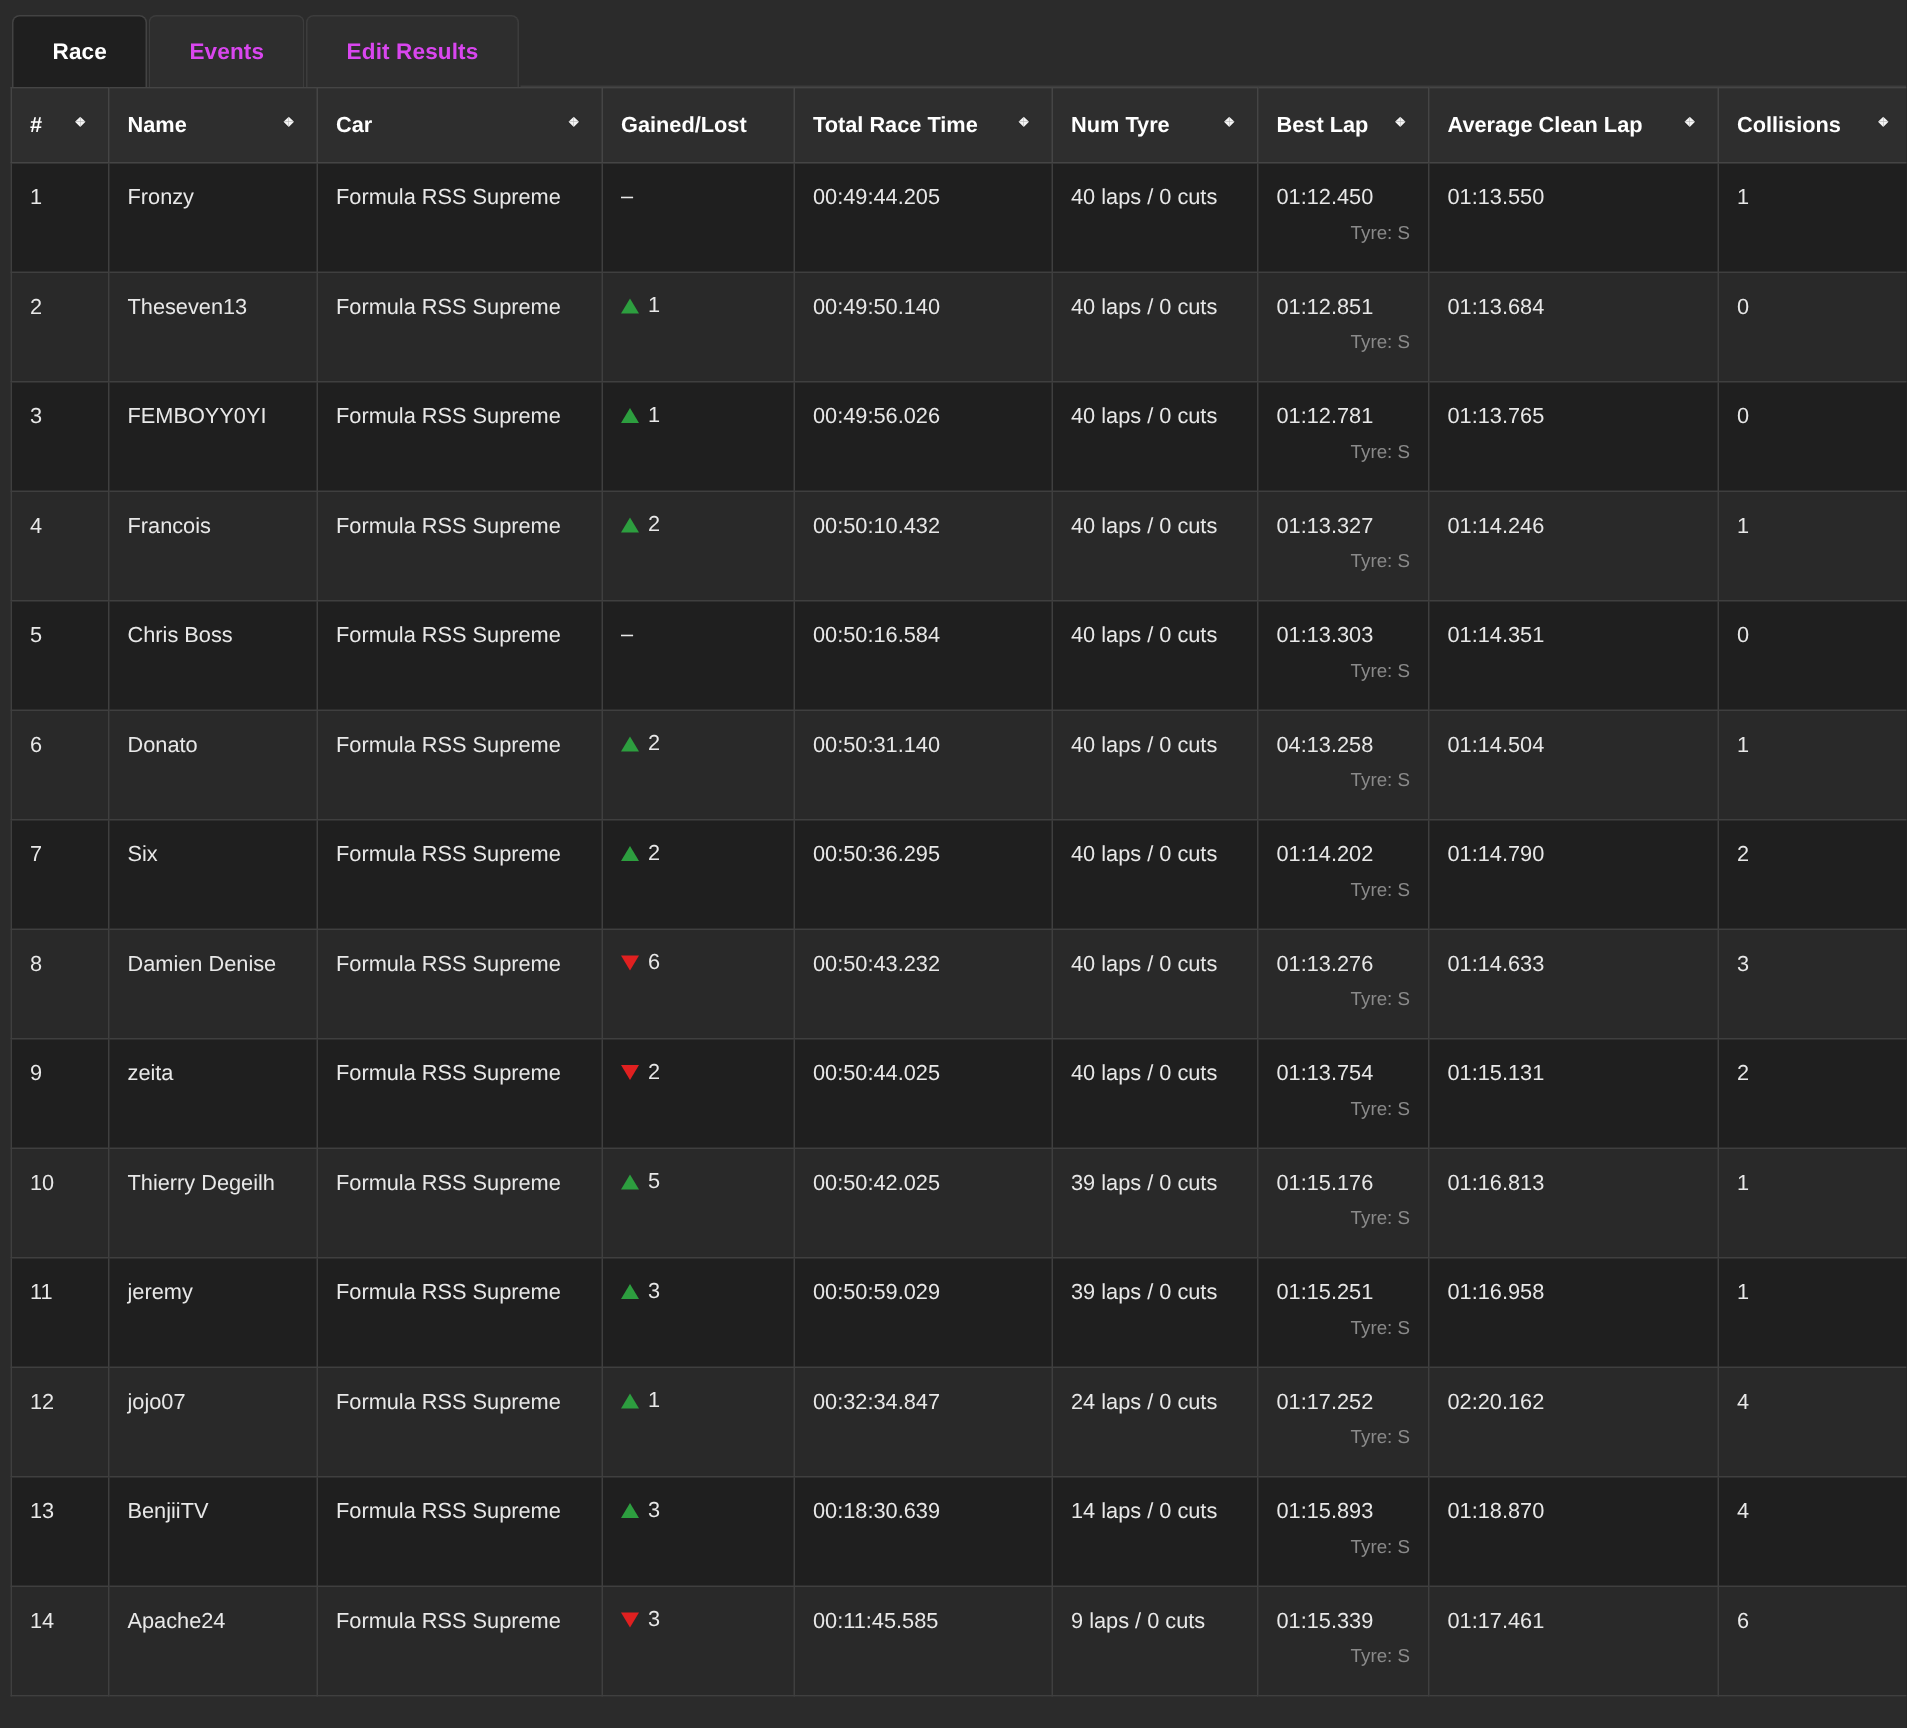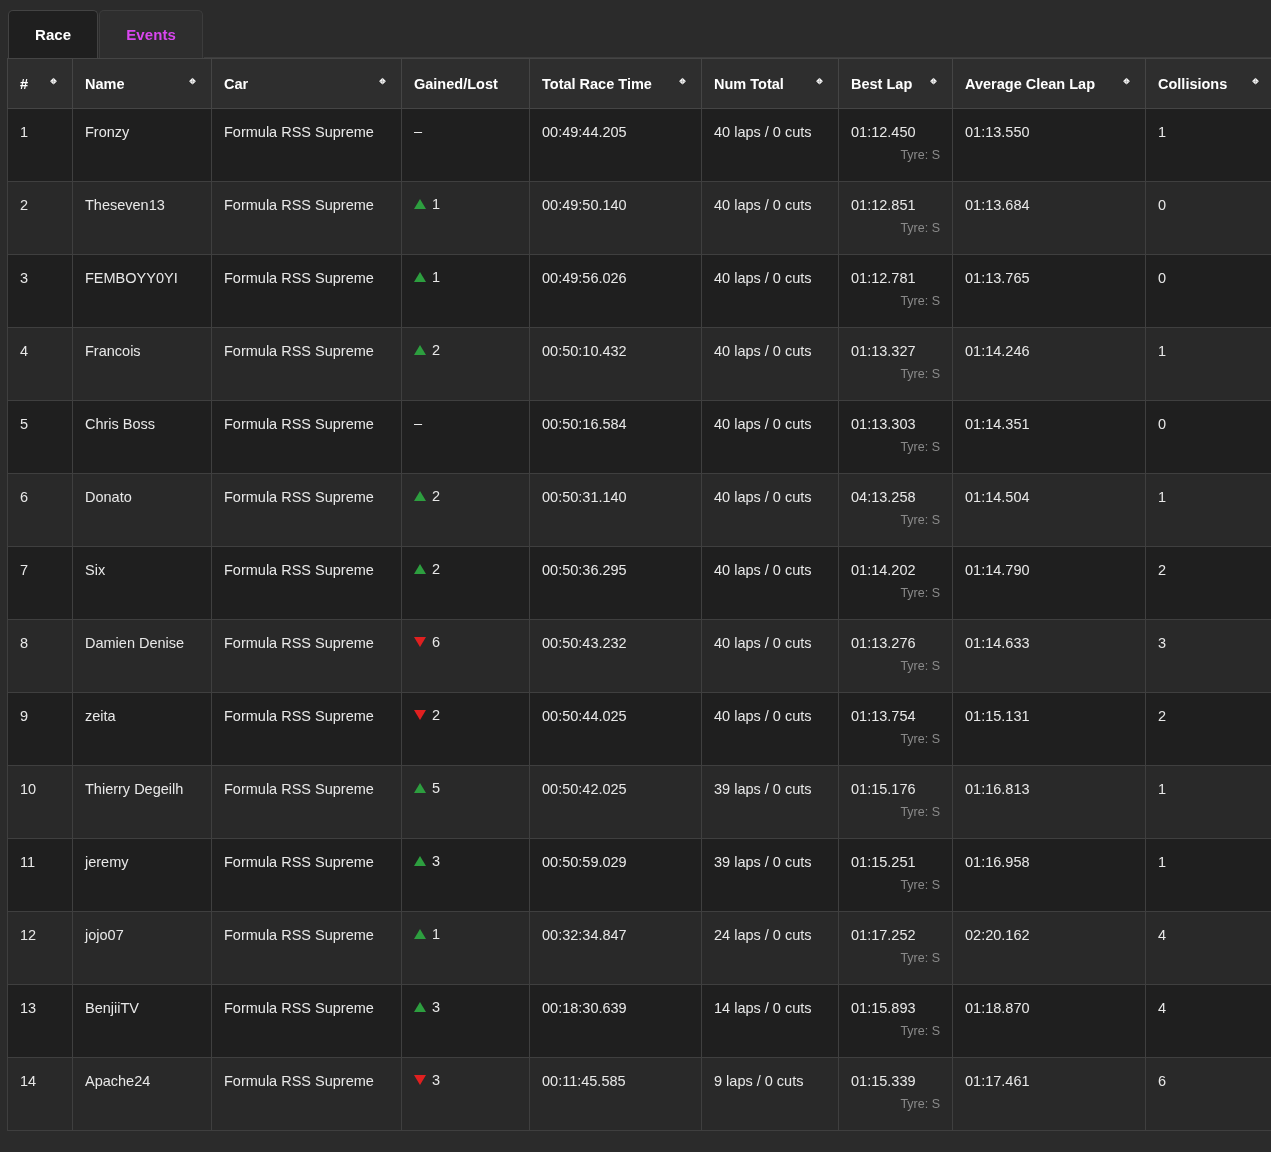--- a/index.html
+++ b/index.html
@@ -150,20 +150,23 @@
 
 <div class="page">
 
   <div class="tab-bar" id="tab-bar">
     <div class="tab active">
         <span>Race</span>
       </div>
       <div class="tab">
         <span>Events</span>
       </div>
+      <div class="tab">
+        <span>Edit Results</span>
+      </div>
       <div class="tab-spacer"></div>
   </div>
 
   <div class="table-wrap">
     <table class="results">
       <colgroup>
         <col class="c-pos">
           <col class="c-name">
           <col class="c-car">
           <col class="c-gain">
@@ -223,21 +226,21 @@
                     <path d="M6.5 0.8 L11 5.2 L6.5 9.6 L2 5.2 Z" fill="#2b2b2b"></path>
                     <path d="M6.5 1.8 L10 5.2 L6.5 5.2 Z" fill="#ffffff"></path>
                     <path d="M6.5 1.8 L3 5.2 L6.5 5.2 Z" fill="#ffffff"></path>
                     <path d="M6.5 8.6 L10 5.2 L6.5 5.2 Z" fill="#ffffff"></path>
                     <path d="M6.5 8.6 L3 5.2 L6.5 5.2 Z" fill="#ffffff"></path>
                   </svg></span>
               </div>
             </th>
             <th>
               <div class="th-inner">
-                <span>Num Total</span>
+                <span>Num Tyre</span>
                 <span class="sort-icon"><svg width="13" height="15" viewBox="0 0 13 15" aria-hidden="true">
                     <path d="M6.5 0.8 L11 5.2 L6.5 9.6 L2 5.2 Z" fill="#2b2b2b"></path>
                     <path d="M6.5 1.8 L10 5.2 L6.5 5.2 Z" fill="#ffffff"></path>
                     <path d="M6.5 1.8 L3 5.2 L6.5 5.2 Z" fill="#ffffff"></path>
                     <path d="M6.5 8.6 L10 5.2 L6.5 5.2 Z" fill="#ffffff"></path>
                     <path d="M6.5 8.6 L3 5.2 L6.5 5.2 Z" fill="#ffffff"></path>
                   </svg></span>
               </div>
             </th>
             <th>

